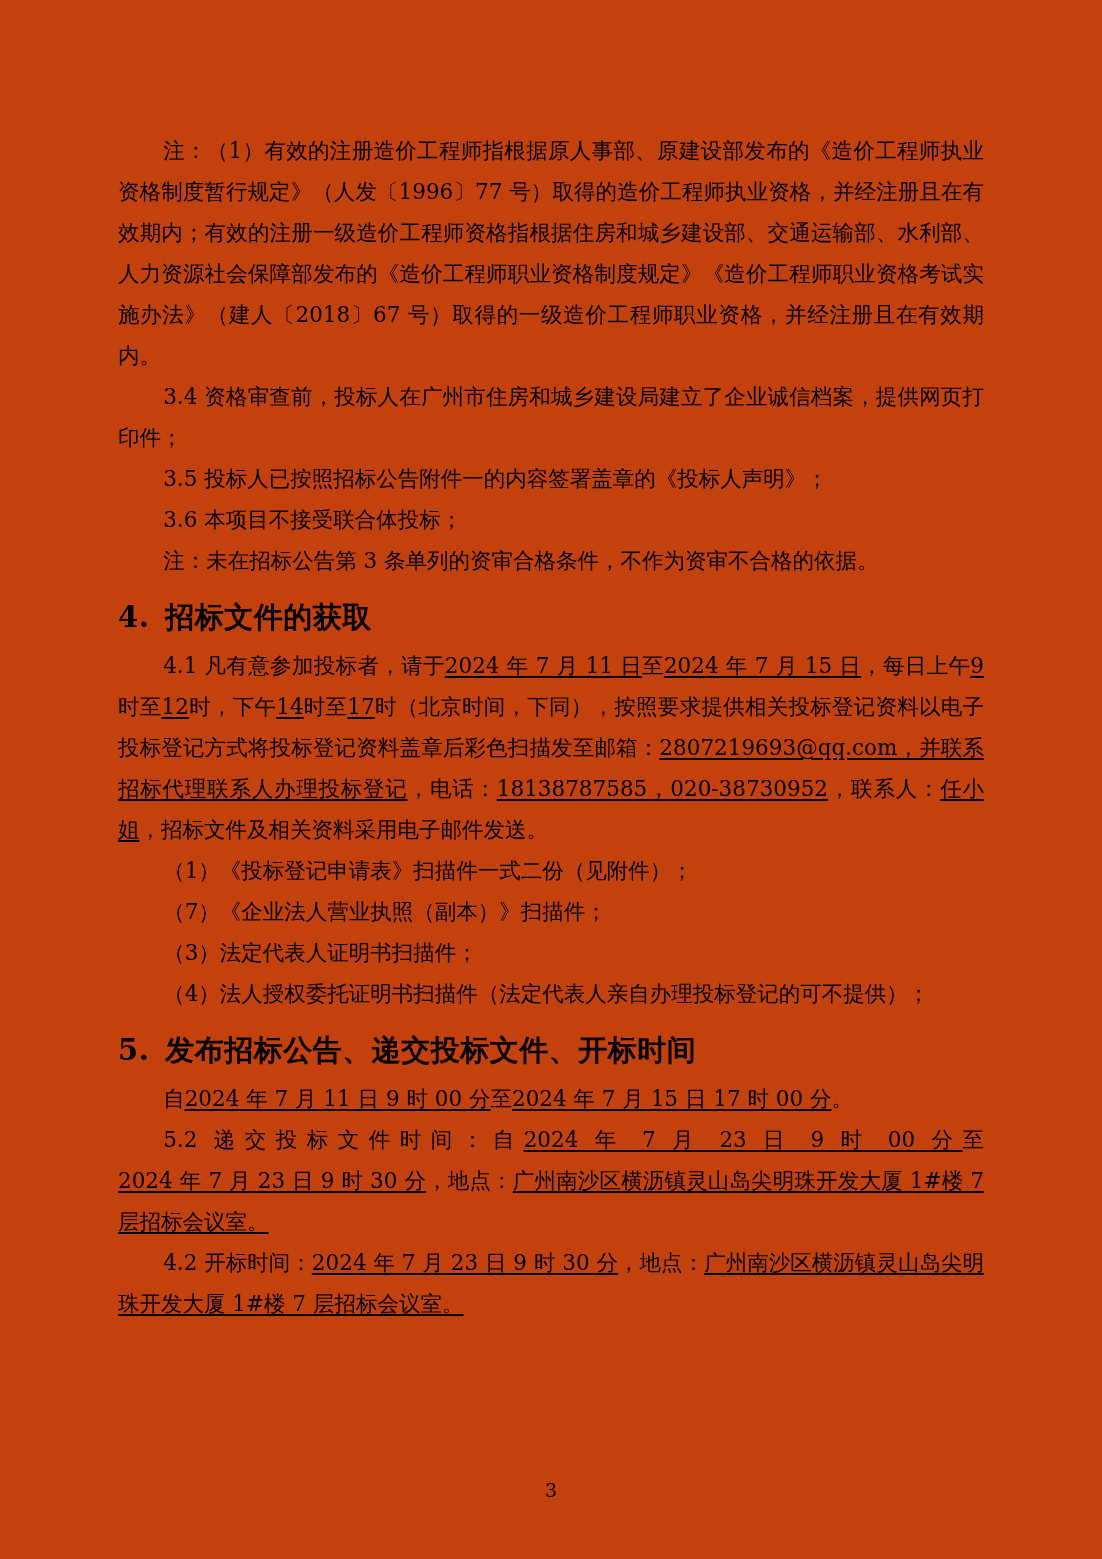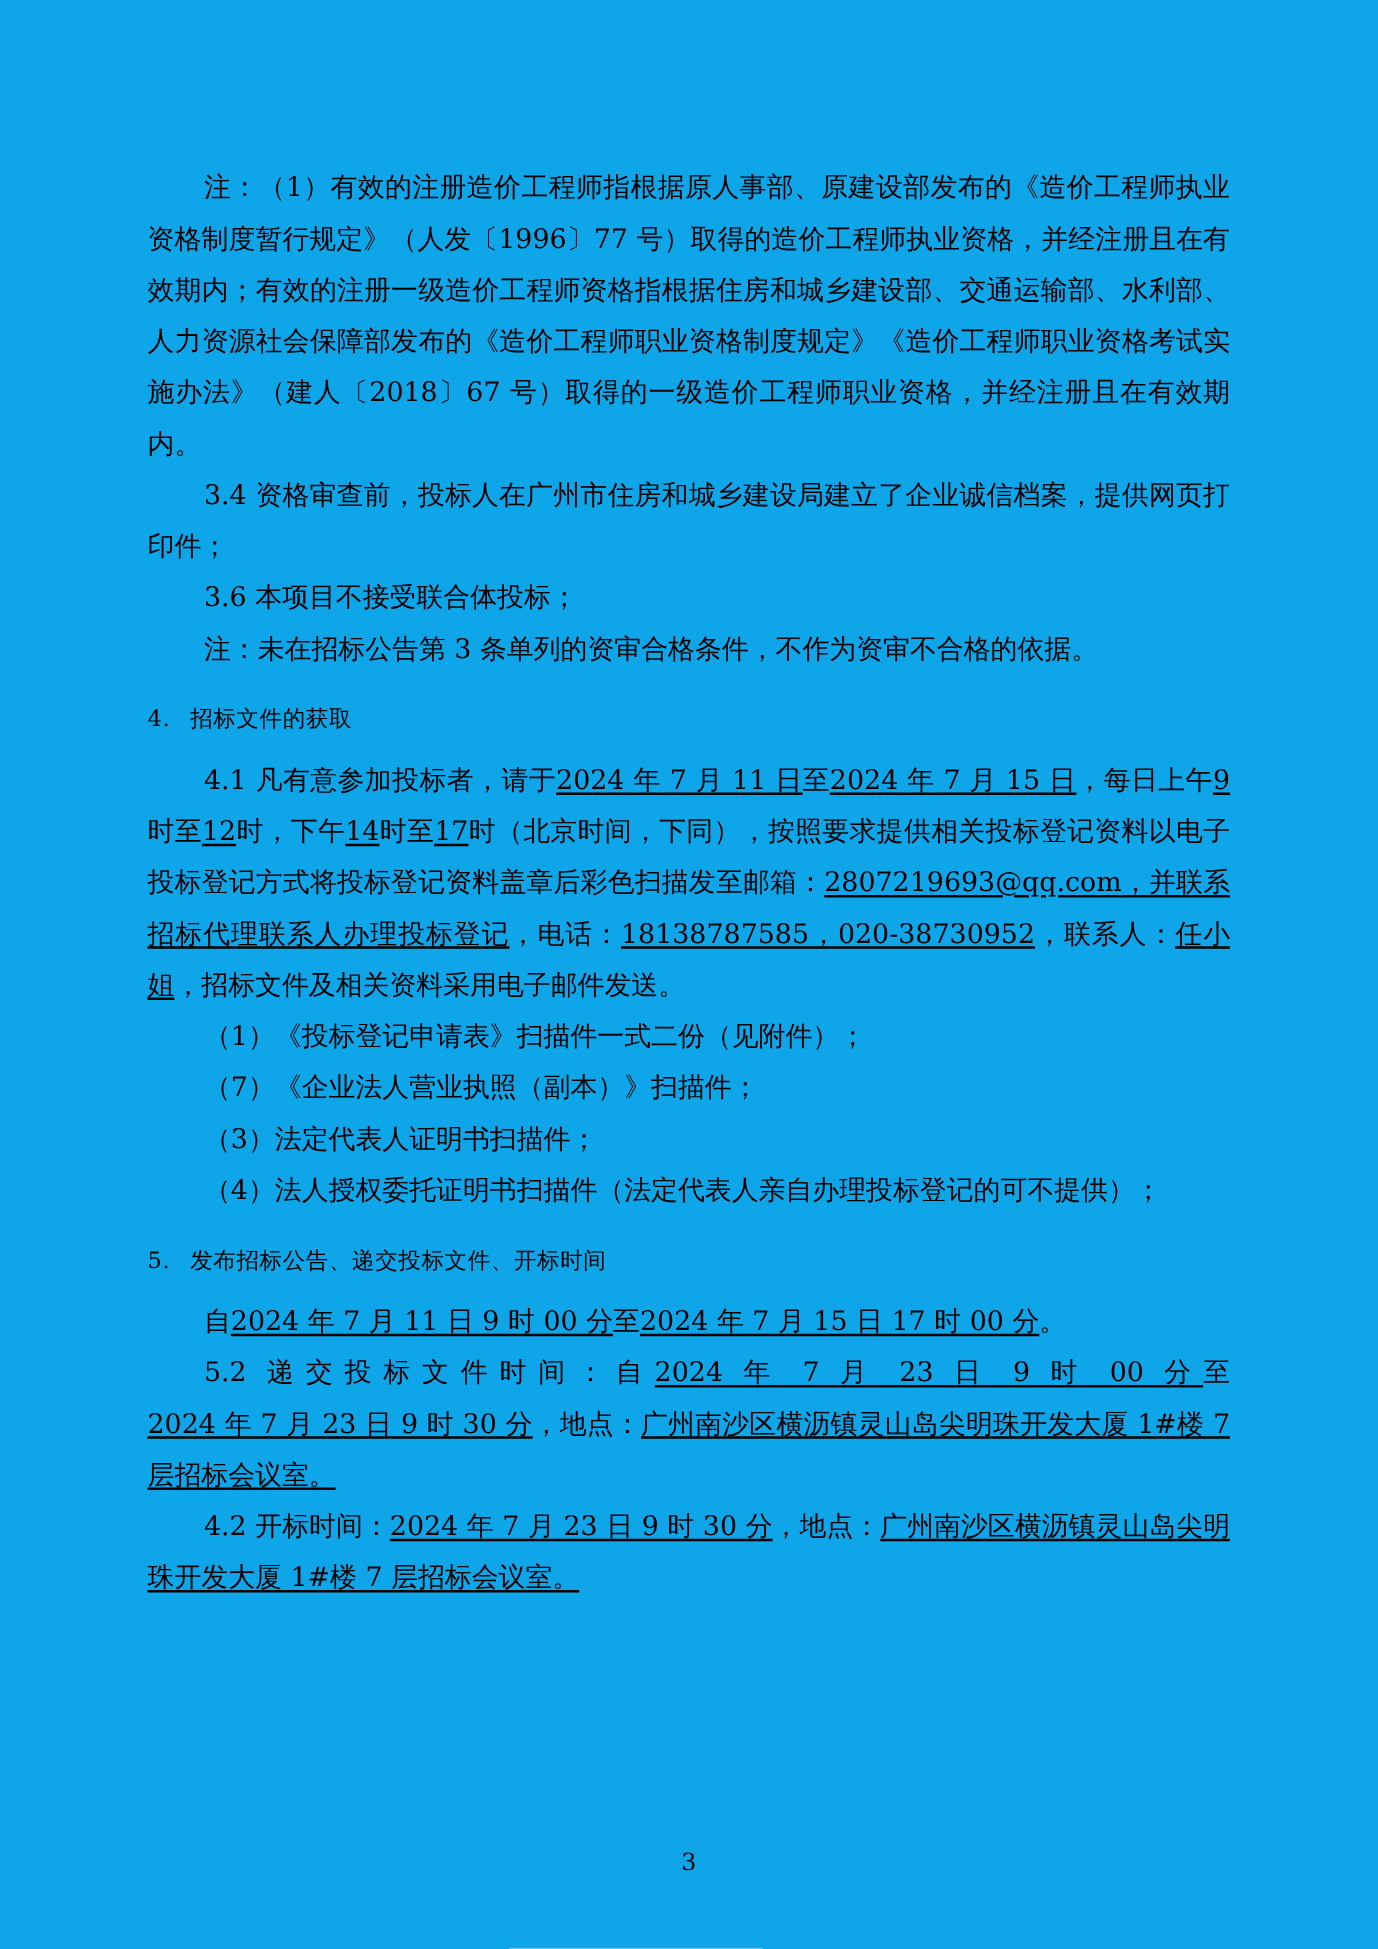--- a/index.html
+++ b/index.html
@@ -8,41 +8,41 @@
     background: #ffffff;
   }
   body {
     font-family: "DejaVu Serif", "Liberation Serif", serif;
     color: #000000;
   }
   .page {
     width: 1102px;
     height: 1559px;
     position: relative;
-    background: #0ea5e9;
+    background: #c2410c;
     box-sizing: border-box;
     padding: 130px 118px 0 118px;
     overflow: hidden;
   }
   .doc-body {
     font-size: 21.5px;
     line-height: 41px;
     text-align: justify;
     text-justify: inter-ideograph;
   }
   p {
     margin: 0;
     padding: 0;
   }
   .indent {
     text-indent: 2.1em;
   }
   h2.section {
-    font-size: 18px;
-    font-weight: normal;
+    font-size: 29px;
+    font-weight: bold;
     margin: 16px 0 8px 0;
     line-height: 40px;
     letter-spacing: 0.5px;
   }
   h2.section .num {
     margin-right: 16px;
   }
   .u {
     text-decoration: underline;
     text-underline-offset: 3px;
@@ -67,20 +67,21 @@
 </head>
 <body>
 
 <div class="page">
   <div class="doc-body">
 
     <p class="indent blk">注：（1）有效的注册造价工程师指根据原人事部、原建设部发布的《造价工程师执业资格制度暂行规定》（人发〔1996〕77 号）取得的造价工程师执业资格，并经注册且在有效期内；有效的注册一级造价工程师资格指根据住房和城乡建设部、交通运输部、水利部、人力资源社会保障部发布的《造价工程师职业资格制度规定》《造价工程师职业资格考试实施办法》（建人〔2018〕67 号）取得的一级造价工程师职业资格，并经注册且在有效期内。</p>
 
     <p class="indent blk">3.4 资格审查前，投标人在广州市住房和城乡建设局建立了企业诚信档案，提供网页打印件；</p>
 
+    <p class="indent blk">3.5 投标人已按照招标公告附件一的内容签署盖章的《投标人声明》；</p>
 
     <p class="indent blk">3.6 本项目不接受联合体投标；</p>
 
     <p class="indent blk">注：未在招标公告第 3 条单列的资审合格条件，不作为资审不合格的依据。</p>
 
     <h2 class="section">
       <span class="num">4.</span><span>招标文件的获取</span>
     </h2>
 
     <p class="indent blk">

